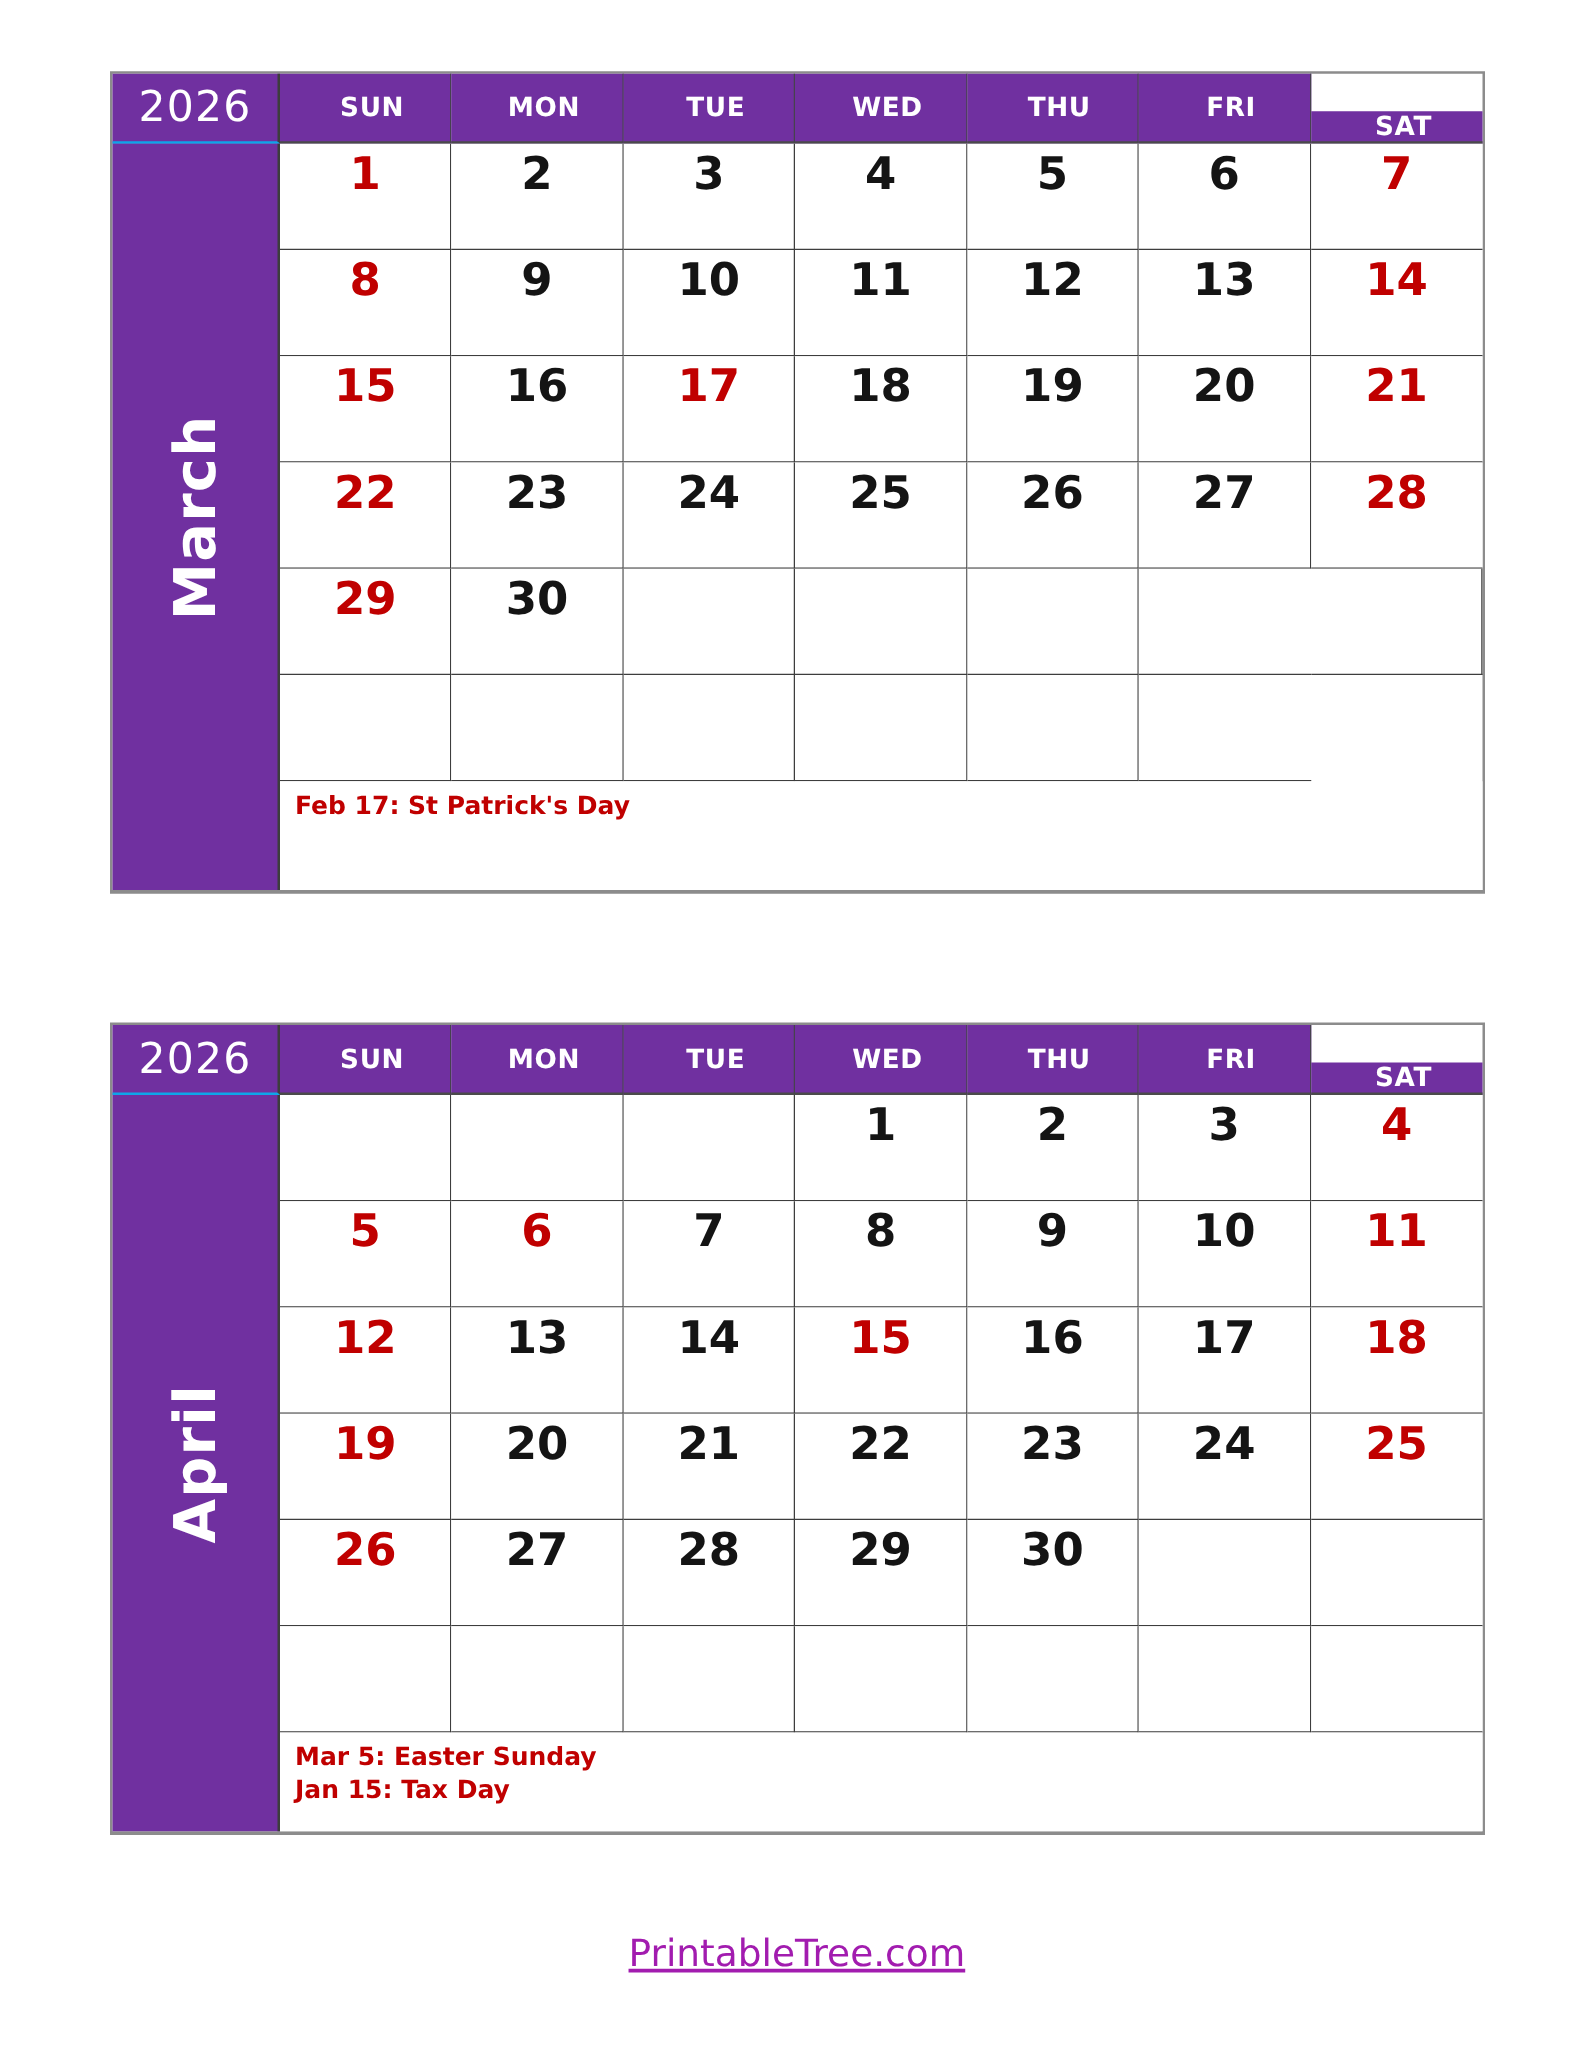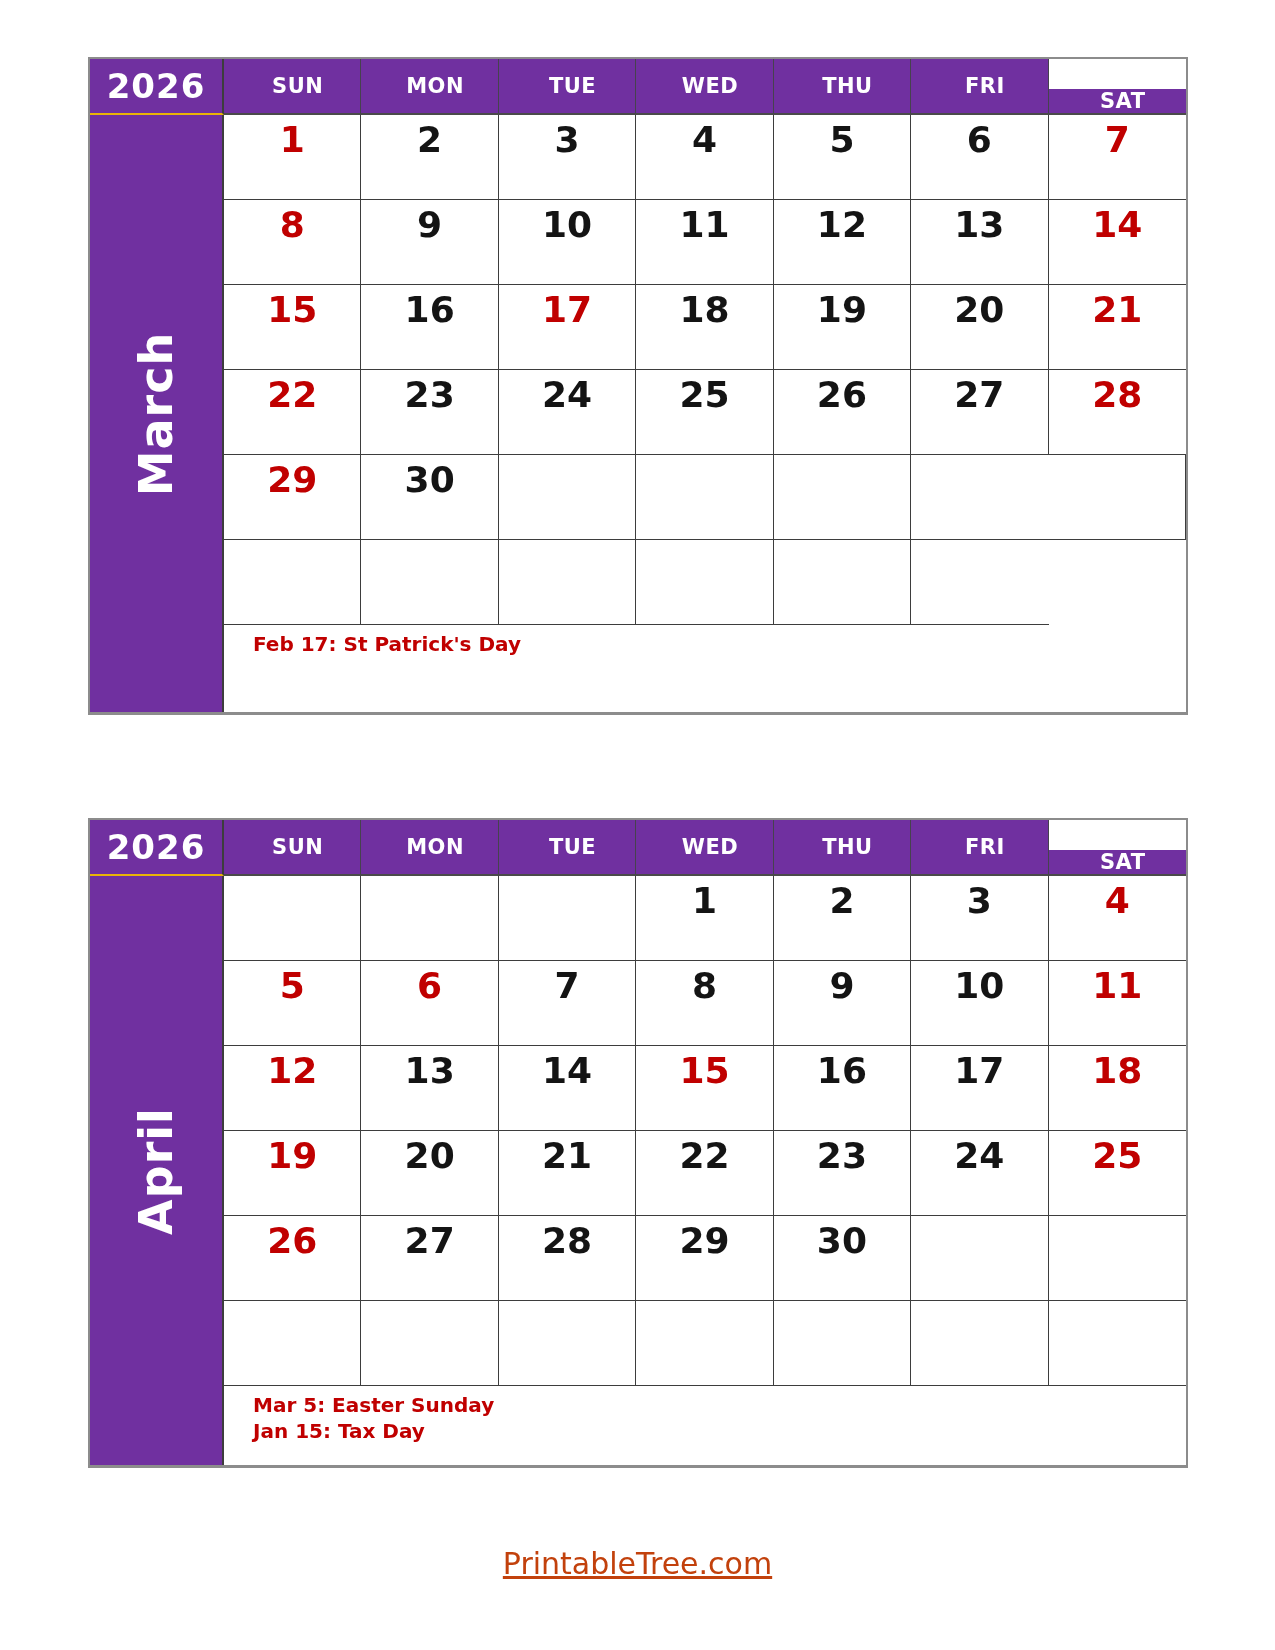--- a/index.html
+++ b/index.html
@@ -13,22 +13,22 @@
     border:2px solid #8c8c8c; border-bottom-width:3px;
     display:grid; grid-template-columns:134px repeat(7,1fr);
     background:#ffffff;
   }
   .cal-march { top:57px;  height:658px; grid-template-rows:56px repeat(6,85px) 1fr; }
   .cal-april { top:818px; height:650px; grid-template-rows:56px repeat(6,85px) 1fr; }
 
   .yearcell {
     background:#7030A0; color:#ffffff;
     display:flex; align-items:center; justify-content:center;
-    font-size:34px; font-weight:bold; letter-spacing:1px;
-    border-right:2px solid #3d3d3d; border-bottom:2px solid #eab308;
+    font-size:34px; font-weight:normal; letter-spacing:1px;
+    border-right:2px solid #3d3d3d; border-bottom:2px solid #0ea5e9;
   }
   .dayhead {
     background:#7030A0; color:#ffffff;
     display:flex; align-items:center; justify-content:center;
     font-size:21px; font-weight:bold; letter-spacing:0.5px;
     border-right:1px solid #46424e; border-bottom:2px solid #4a4a4a;padding-left:11px;
   }
   .dayhead.last { border-right:none;margin-top:30px; }
 
   .sidebar {
@@ -45,29 +45,29 @@
     background:#ffffff; color:#141414;
     border-right:1px solid #3d3d3d; border-bottom:1px solid #3d3d3d;
     font-size:36px; font-weight:bold; text-align:center; padding-top:5px;
     line-height:1.1;
   }
   .cell.lastcol { border-right:none; }
   .cell.red { color:#C00000; }
 
   .notes {
     grid-column:2 / 9; background:#ffffff;
-    padding:6px 29px; color:#C00000; font-size:20px; font-weight:bold;
+    padding:6px 12px; color:#C00000; font-size:20px; font-weight:bold;
     line-height:1.3; text-align:left;
   }
 
   .footer {
     position:absolute; top:1546px; left:0; width:100%; text-align:center;
   }
   .footer a, .footer span {
-    font-size:30px; color:#c2410c; text-decoration:underline; cursor:pointer;
+    font-size:30px; color:#a21caf; text-decoration:underline; cursor:pointer;
     font-weight:normal;
   }
 </style>
 </head>
 <body>
 
 <div class="page">
 
   <div class="calendar cal-march">
     <div class="yearcell">2026</div>

